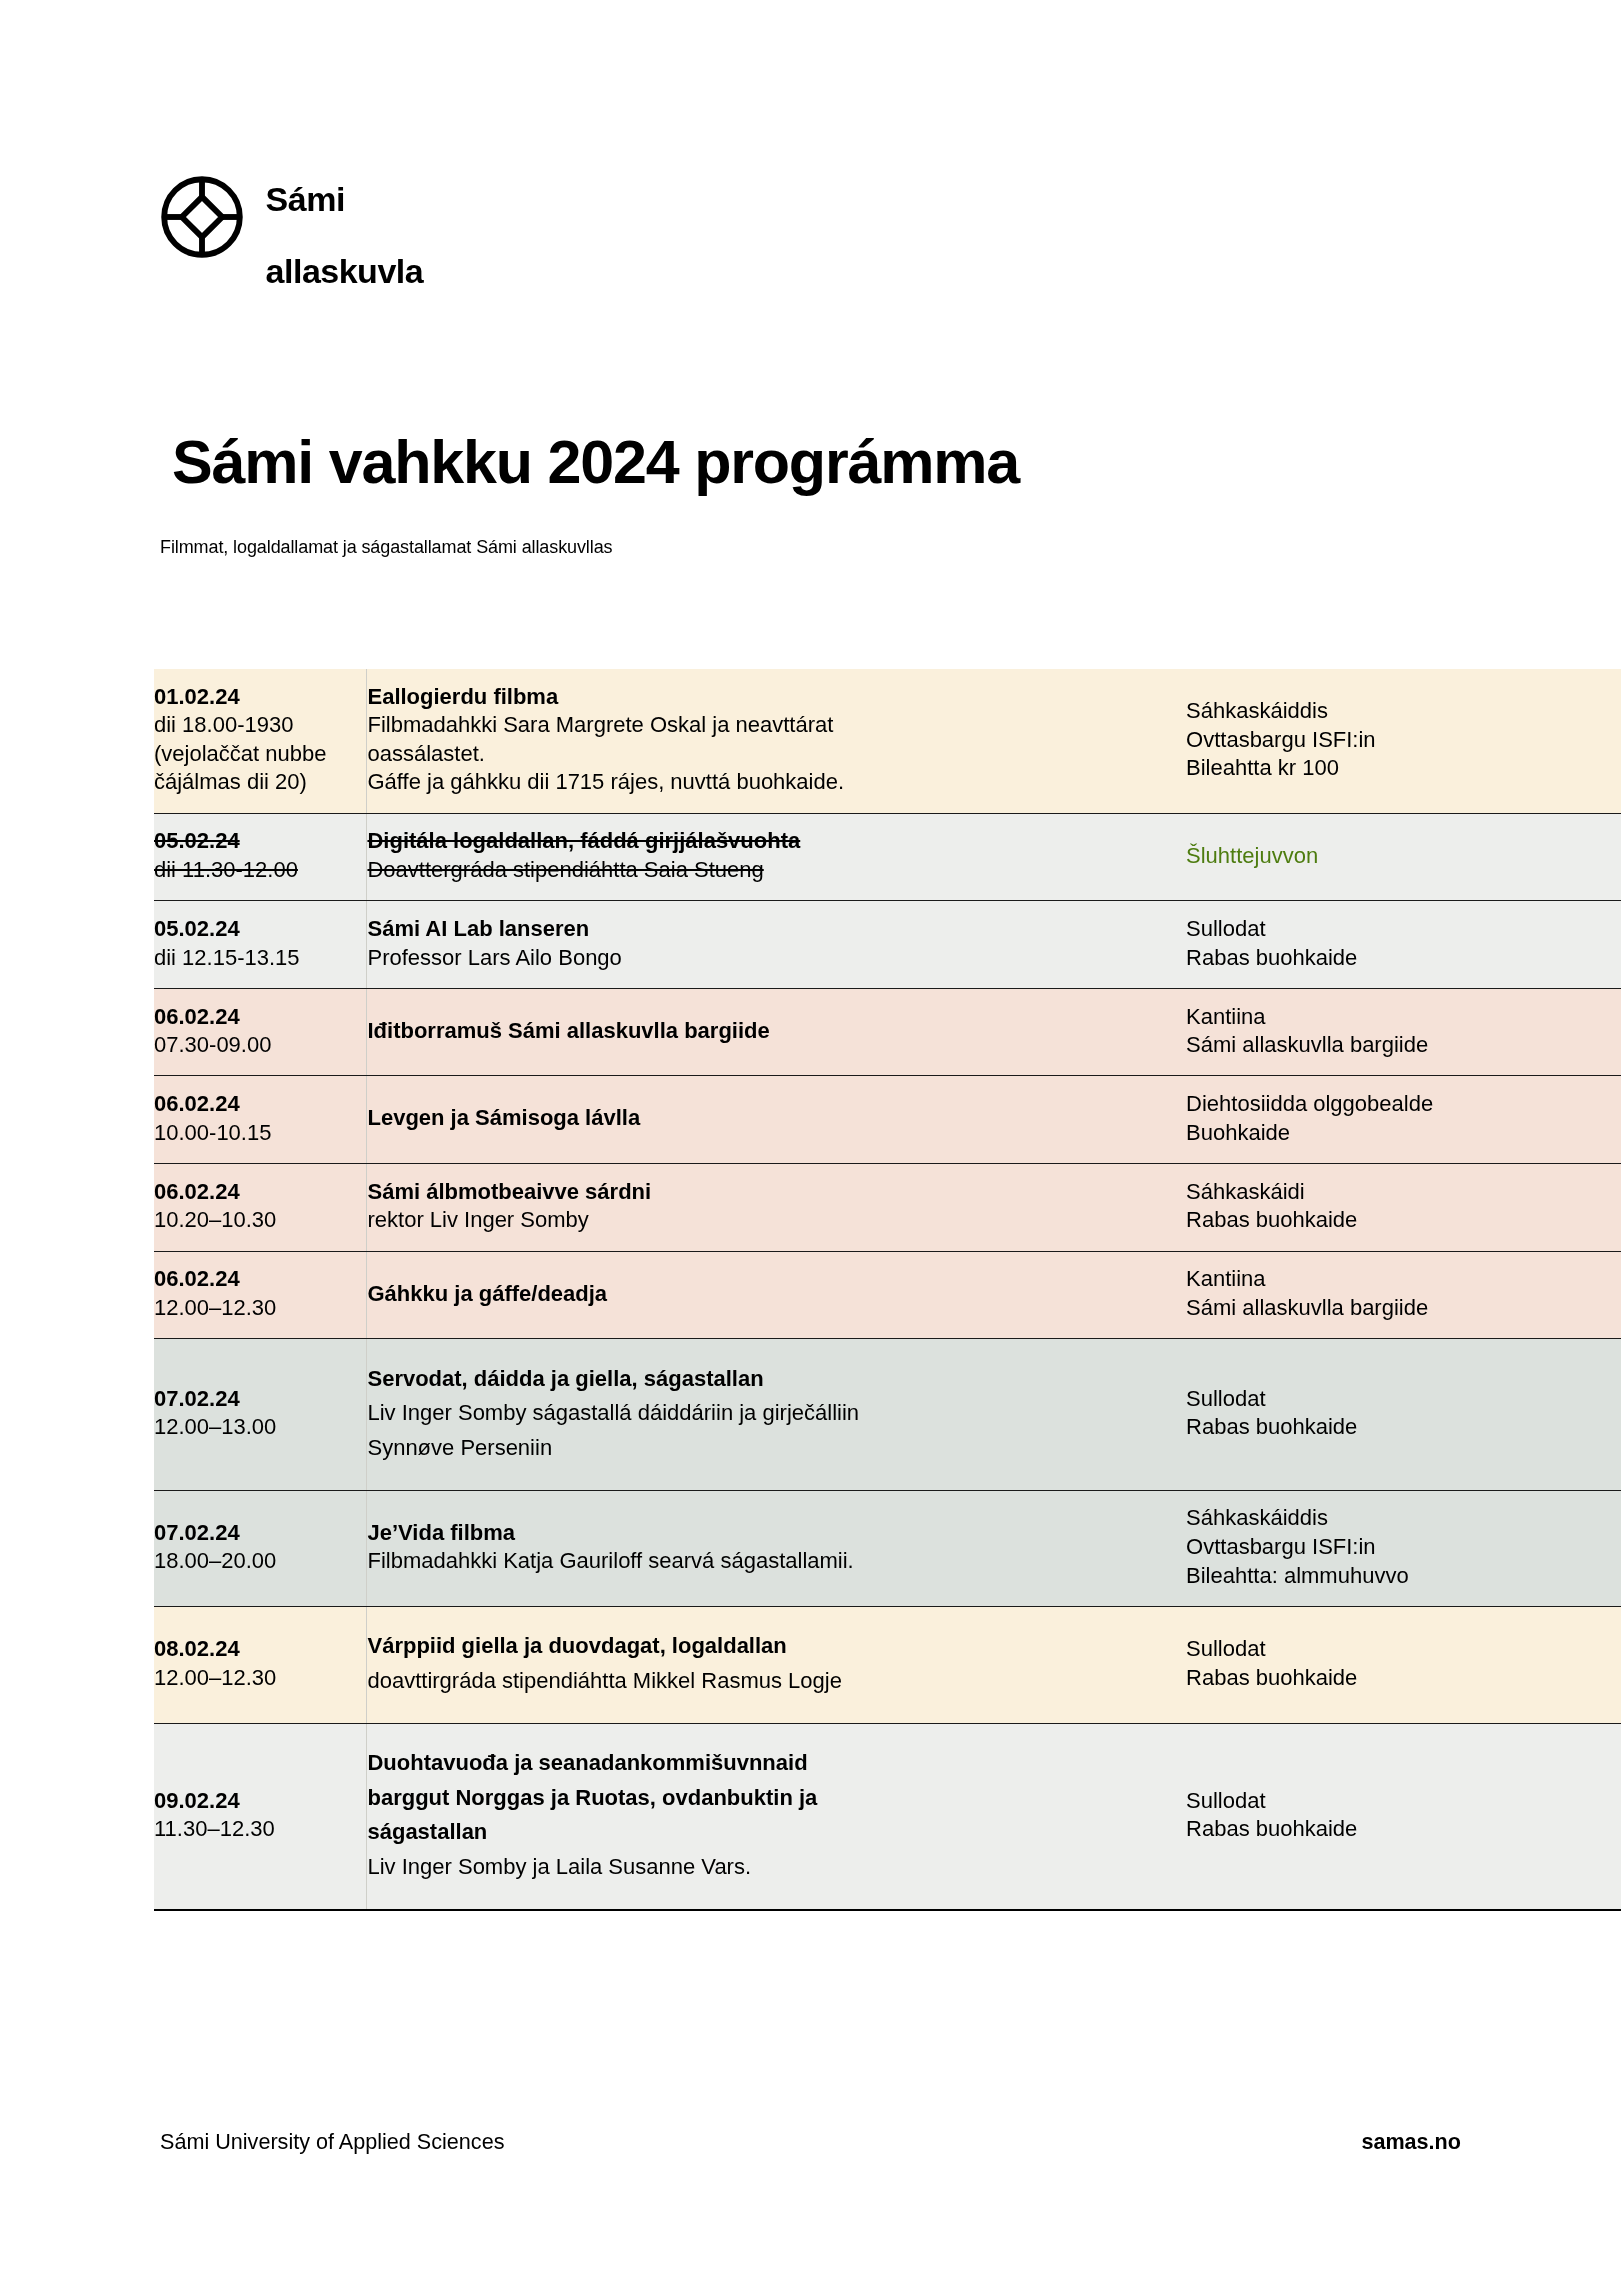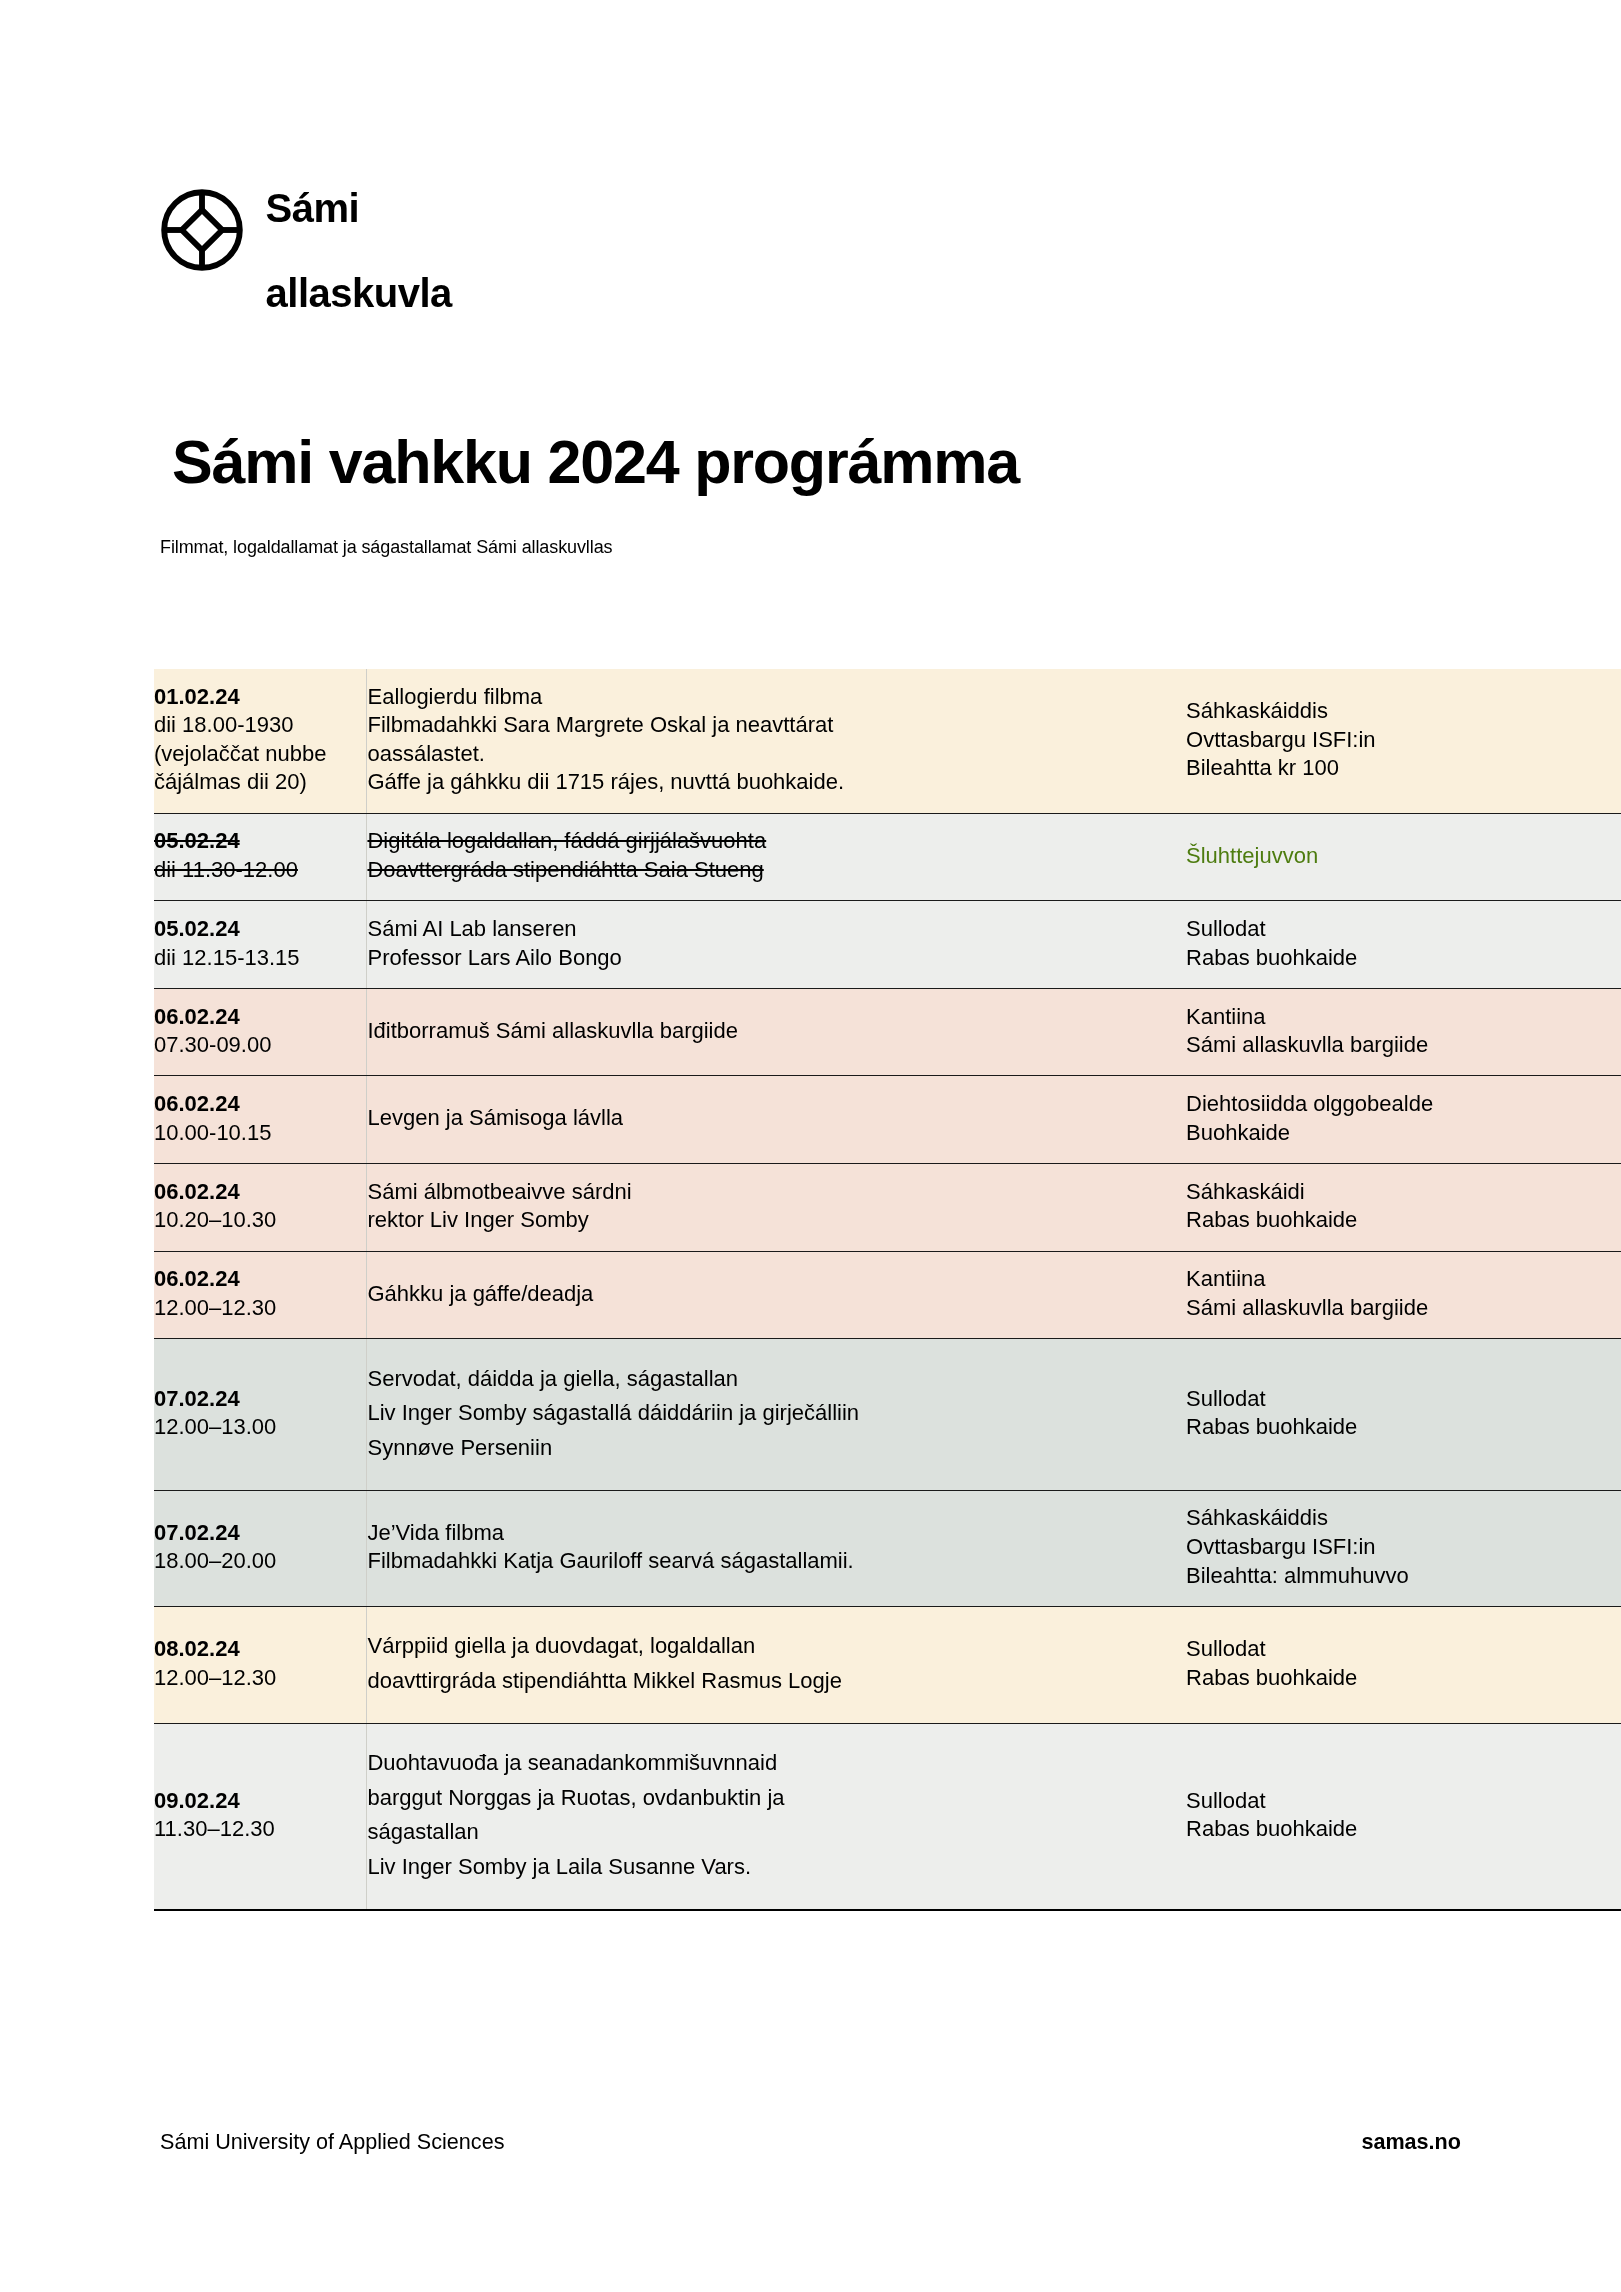--- a/index.html
+++ b/index.html
@@ -32,21 +32,21 @@
     align-items: center;
     gap: 21.6px;
   }
   .logo-mark {
     width: 84px;
     height: 84px;
     flex: 0 0 auto;
     display: block;
   }
   .logo-wordmark {
-    font-size: 40px;
+    font-size: 34px;
     font-weight: bold;
     line-height: 1.06;
     letter-spacing: -0.5px;
     white-space: pre-line;
   }
 
   
   .title {
     position: absolute;
     left: 160px;
@@ -88,21 +88,21 @@
   .schedule tr:last-child td { border-bottom: 2.5px solid #000; }
 
   .col-when  { width: 178px; padding-left: 8.8px; padding-right: 7.8px; }
   .col-what  { width: 686px; padding-left: 20.6px; padding-right: 19.6px;
                border-left: 1.6px solid #cfcfc9; }
   .col-where { width: 419px; padding-left: 17.6px; padding-right: 7.8px; }
 
   .date { font-weight: bold; display: block; }
   .time { display: block; }
 
-  .what-title { font-weight: normal; display: block; }
+  .what-title { font-weight: bold; display: block; }
   .what-line  { display: block; }
 
   .where-line { display: block; }
 
   
   tr.cancelled .date,
   tr.cancelled .time,
   tr.cancelled .what-title,
   tr.cancelled .what-line {
     text-decoration: line-through;

